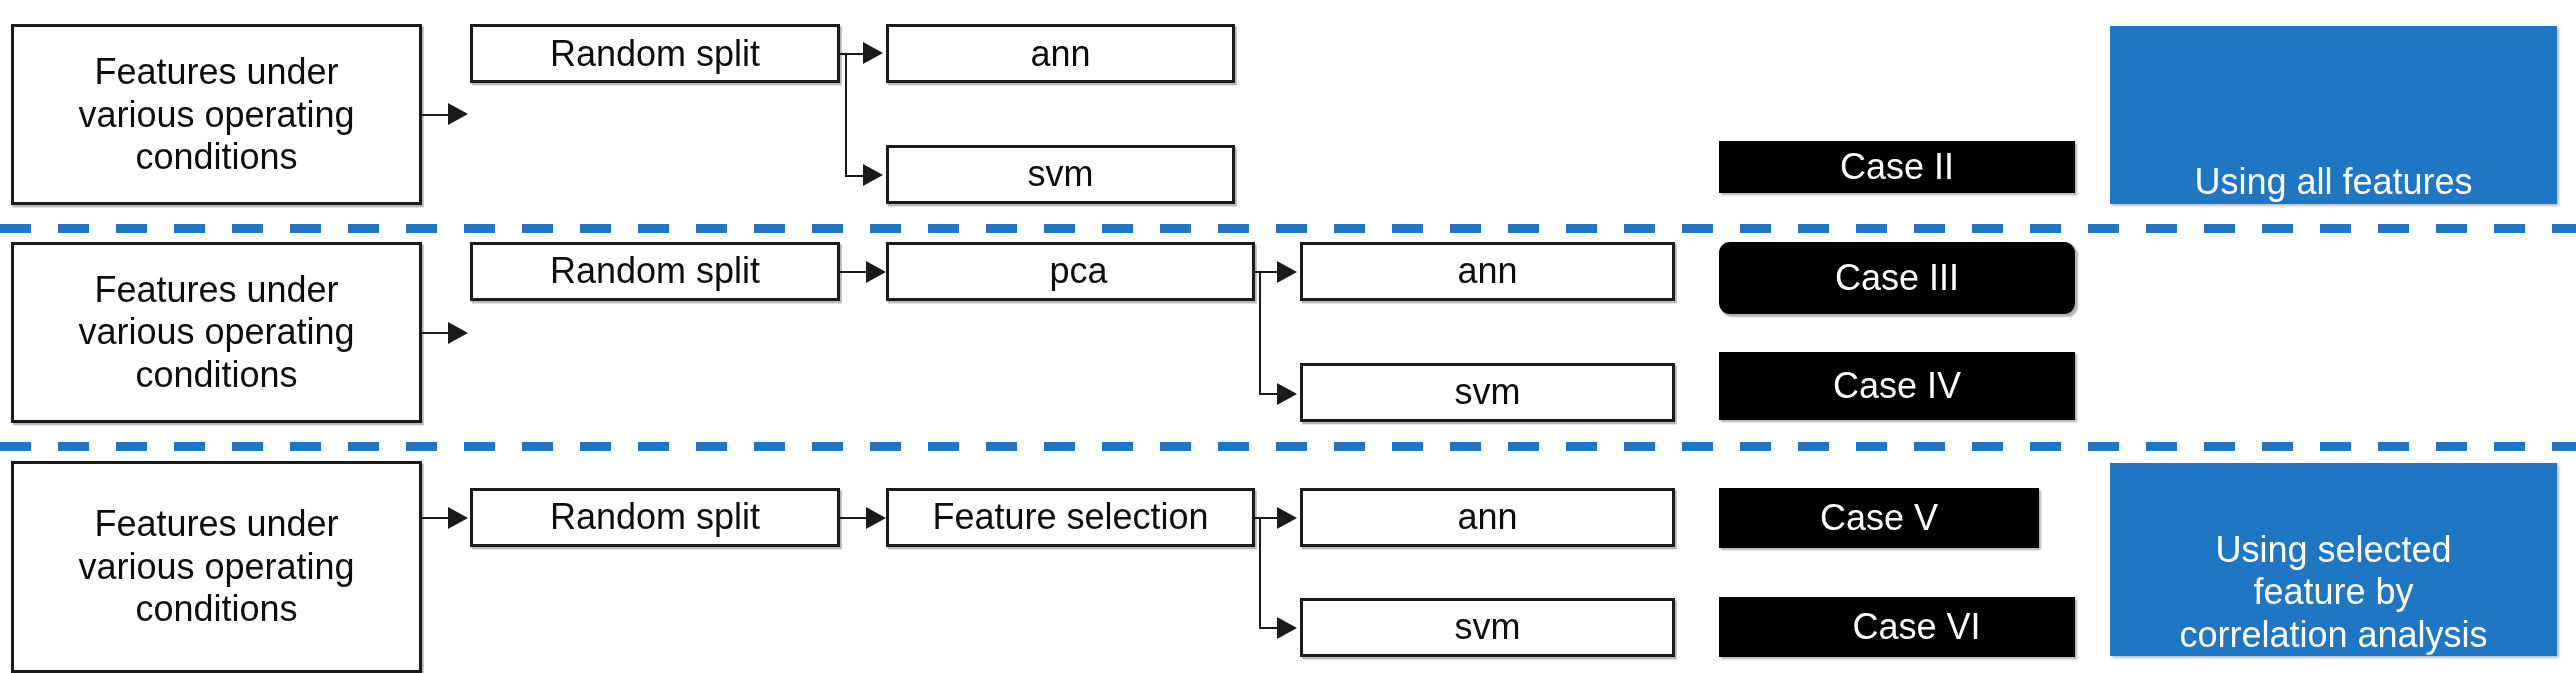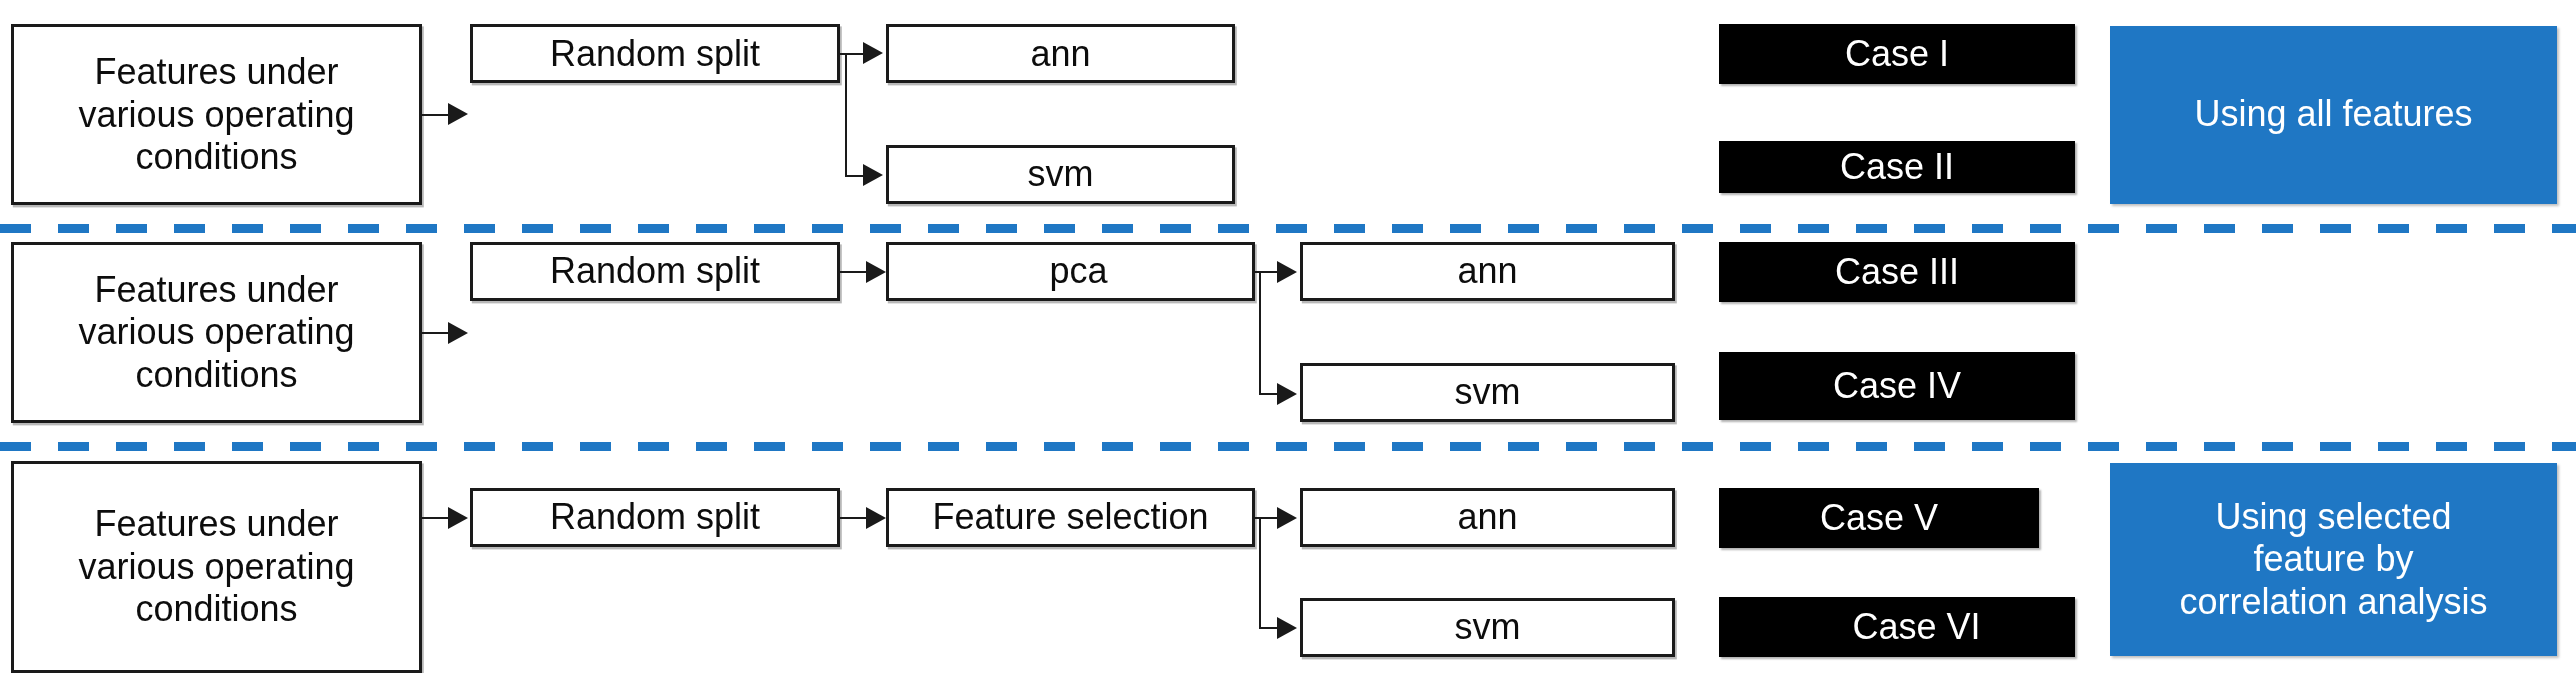--- a/index.html
+++ b/index.html
@@ -48,20 +48,21 @@
     box-shadow: 2.4px 2.4px 1.8px rgba(0,0,0,0.30);
   }
 
   
   .box-blue {
     background: #1f77c4;
     border: none;
     color: #ffffff;
     font-size: 36px;
     box-shadow: 2.4px 2.4px 2.4px rgba(0,0,0,0.25);
+    align-items: flex-end;
   }
 
   .node-label {
     display: block;
     white-space: pre-line;
     padding: 0 7.2px;
   }
 
   
   .conn-h {
@@ -124,23 +125,20 @@
   <div class="arrow-head" style="left:863px; top:153px;"></div>
 
   <div class="node box-white" style="left:886px; top:13.3px; width:349px; height:59px;">
     <span class="node-label">ann</span>
   </div>
 
   <div class="node box-white" style="left:886px; top:134px; width:349px; height:59px;">
     <span class="node-label">svm</span>
   </div>
 
-  <div class="node box-black" style="left:1719px; top:13.3px; width:356px; height:60px;">
-    <span class="node-label">Case I</span>
-  </div>
 
   <div class="node box-black" style="left:1719px; top:130px; width:356px; height:52px;">
     <span class="node-label">Case II</span>
   </div>
 
   <div class="node box-blue" style="left:2110px; top:14.5px; width:447px; height:178px;">
     <span class="node-label">Using all features</span>
   </div>
 
   <div class="divider" style="top:213px;"></div>
@@ -173,21 +171,21 @@
   <div class="arrow-head" style="left:1277px; top:372px;"></div>
 
   <div class="node box-white" style="left:1300px; top:231px; width:375px; height:59px;">
     <span class="node-label">ann</span>
   </div>
 
   <div class="node box-white" style="left:1300px; top:352px; width:375px; height:59px;">
     <span class="node-label">svm</span>
   </div>
 
-  <div class="node box-black" style="left:1719px; top:231px; width:356px; height:60px;">
+  <div class="node box-black" style="left:1719px; top:231px; width:356px; height:72px;border-radius:11px;">
     <span class="node-label">Case III</span>
   </div>
 
   <div class="node box-black" style="left:1719px; top:341px; width:356px; height:68px;">
     <span class="node-label">Case IV</span>
   </div>
 
 
   <div class="divider" style="top:431px;"></div>
 

